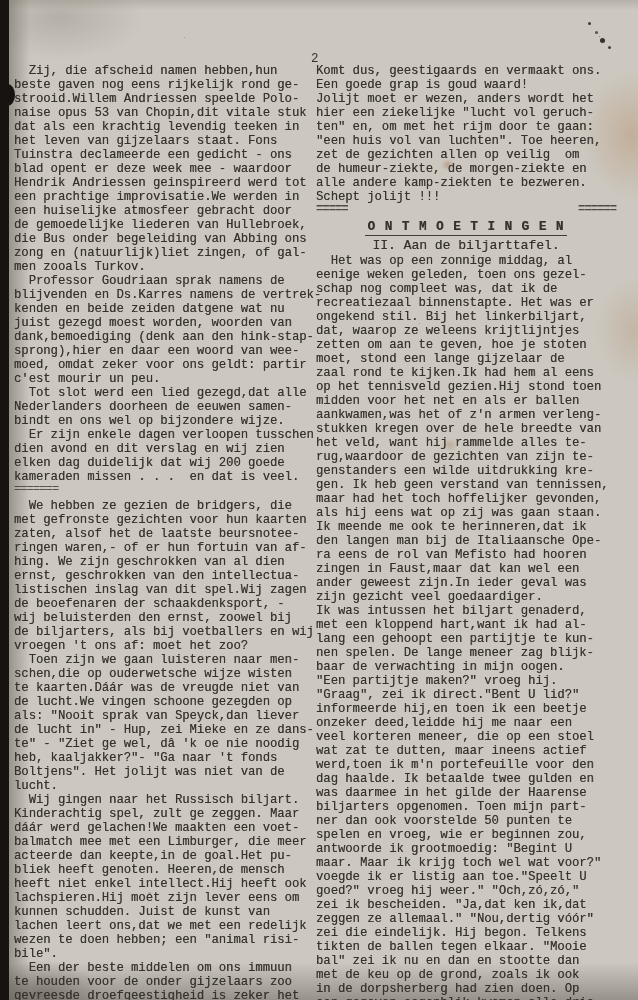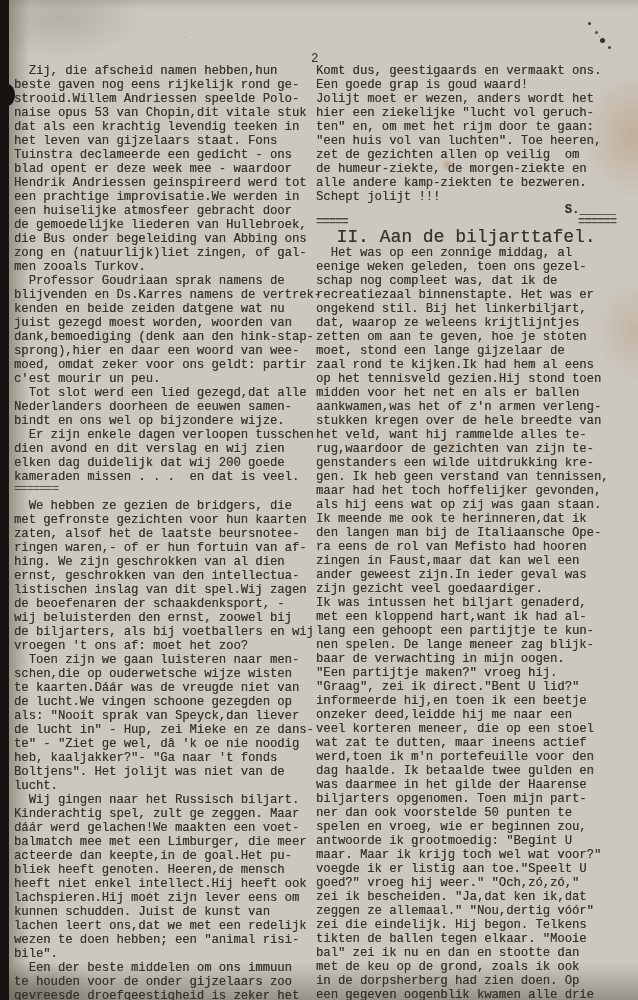--- a/index.html
+++ b/index.html
@@ -37,21 +37,21 @@
   .sigline{text-align:right;font-size:12.2px;line-height:12.7px;font-weight:bold;
     text-shadow:0.3px 0.4px 0.6px rgba(48,40,32,0.55);}
   .rule{font-size:12.2px;line-height:12.7px;letter-spacing:-1px;color:rgba(58,52,46,0.8);
     transform:scaleY(0.85);transform-origin:left top;}
   .rule-row{display:flex;justify-content:space-between;font-size:12.2px;line-height:11px;
     letter-spacing:-1px;color:rgba(58,52,46,0.85);font-weight:bold;}
   .heading-wrap{text-align:center;margin:2px 0 1px 0;}
   .heading{display:inline-block;font-size:12.6px;font-weight:bold;letter-spacing:1px;
     border-bottom:1.4px solid rgba(52,46,40,0.9);padding:0 3px 0.5px 3px;
     text-shadow:0.4px 0.4px 0.6px rgba(48,40,32,0.6);}
-  .subheading{text-align:center;font-size:18px;line-height:13px;margin-top:3px;
+  .subheading{text-align:center;font-size:13px;line-height:13px;margin-top:3px;
     text-shadow:0.3px 0.4px 0.6px rgba(48,40,32,0.55);}
   .gap-sm{height:2px;}
 </style>
 </head>
 <body>
 
 <div class="page">
   <div class="edge-left"></div>
   <div class="edge-bump"></div>
   <div class="specks"></div>
@@ -134,24 +134,26 @@
     <pre class="txt">Komt dus, geestigaards en vermaakt ons.
 Een goede grap is goud waard!
 Jolijt moet er wezen, anders wordt het
 hier een ziekelijke "lucht vol geruch-
 ten" en, om met het rijm door te gaan:
 "een huis vol van luchten". Toe heeren,
 zet de gezichten allen op veilig  om
 de humeur-ziekte, de morgen-ziekte en
 alle andere kamp-ziekten te bezweren.
 Schept jolijt !!!</pre>
-    <div class="sigline">S._____</div>
     <div class="rule-row">
       <span>=====</span>
       <span>======</span>
+    </div>
+    <div class="heading-wrap">
+      <span class="heading">O N T M O E T I N G E N</span>
     </div>
     <div class="subheading">II.   Aan de biljarttafel.</div>
     <div class="gap-sm"></div>
     <pre class="txt">  Het was op een zonnige middag, al
 eenige weken geleden, toen ons gezel-
 schap nog compleet was, dat ik de
 recreatiezaal binnenstapte. Het was er
 ongekend stil. Bij het linkerbiljart,
 dat, waarop ze weleens krijtlijntjes
 zetten om aan te geven, hoe je stoten

